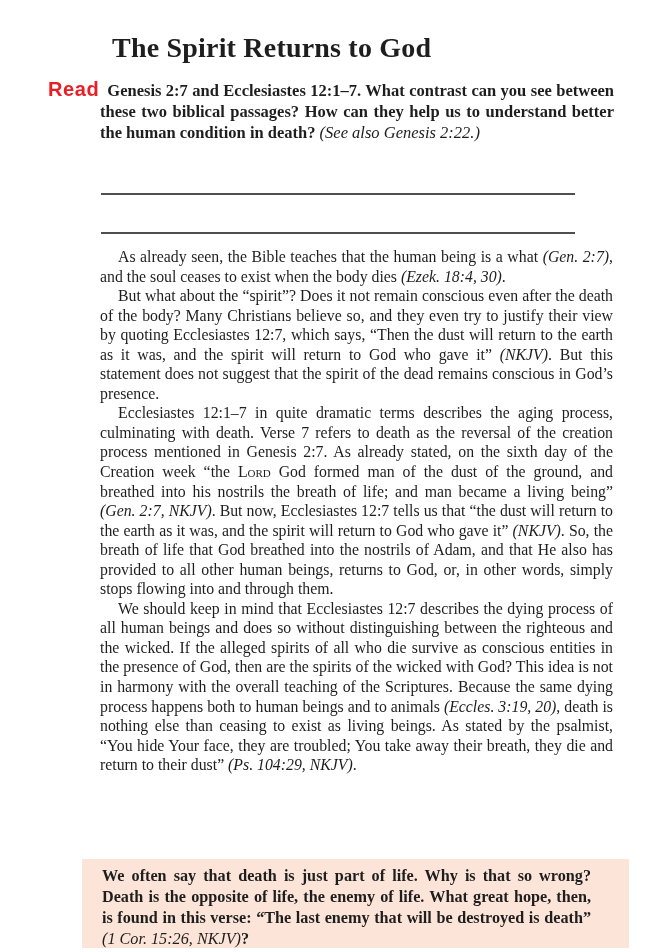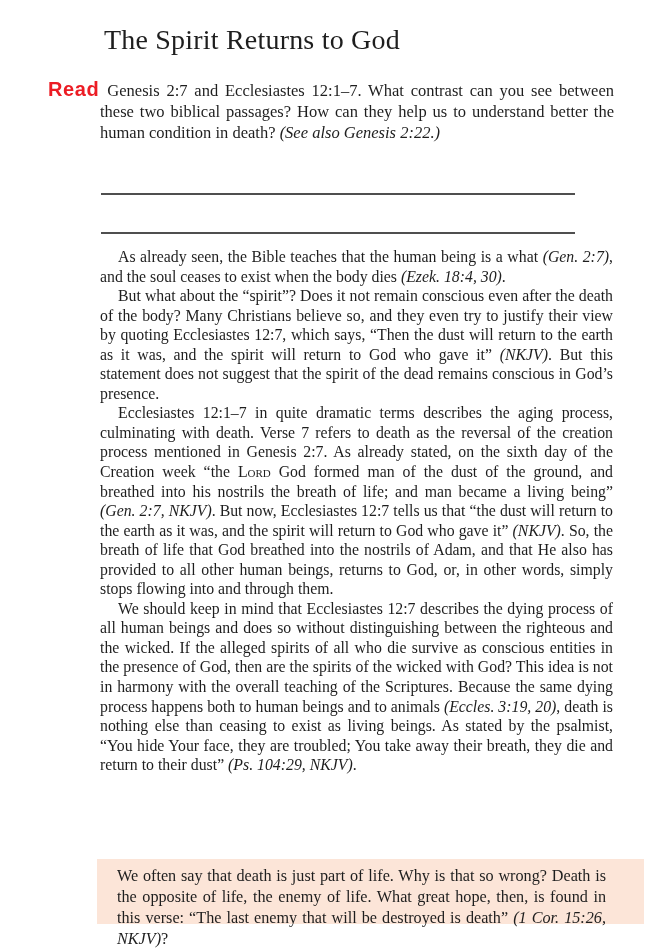--- a/index.html
+++ b/index.html
@@ -13,24 +13,24 @@
     height: 952px;
     background: #ffffff;
     font-family: "Liberation Serif", serif;
     color: #1e1e1e;
     overflow: hidden;
   }
   .title {
     position: absolute;
     left: 104px;
     top: 24px;
-    margin: 0;
+    margin: 8px;
     font-size: 28px;
     line-height: 32px;
-    font-weight: normal;
+    font-weight: bold;
     letter-spacing: 0.2px;
     white-space: nowrap;
   }
   .read-block {
     position: absolute;
     left: 100px;
     top: 79px;
     width: 514px;
     margin: 0;
     font-size: 16.5px;
@@ -66,35 +66,35 @@
     font-size: 15.8px;
     line-height: 19.55px;
     text-align: justify;
   }
   .body-para {
     margin: 0;
     text-indent: 18px;
   }
   .callout {
     position: absolute;
-    left: 97px;
+    left: 82px;
     top: 859px;
     width: 547px;
-    height: 65px;
+    height: 89px;
     box-sizing: border-box;
     padding: 7px 38px 8px 20px;
   }
   .callout p {
     margin: 0;
     font-size: 16.2px;
     line-height: 21px;
     font-weight: bold;
     text-align: justify;
   }
-  .seg-b { font-weight: normal; }
+  .seg-b { font-weight: bold; }
   .seg-i { font-style: italic; font-weight: normal; }
   .seg-sc { font-variant: small-caps; }
 </style>
 </head>
 <body>
 
 <div class="page">
 
   <h1 class="title">The Spirit Returns to God</h1>
 

